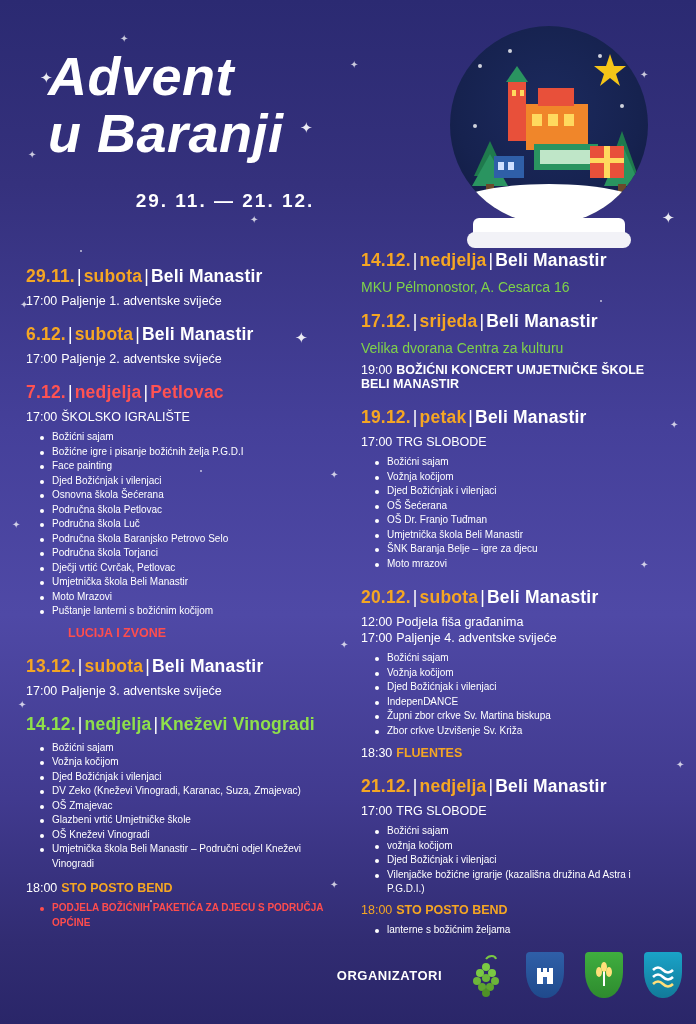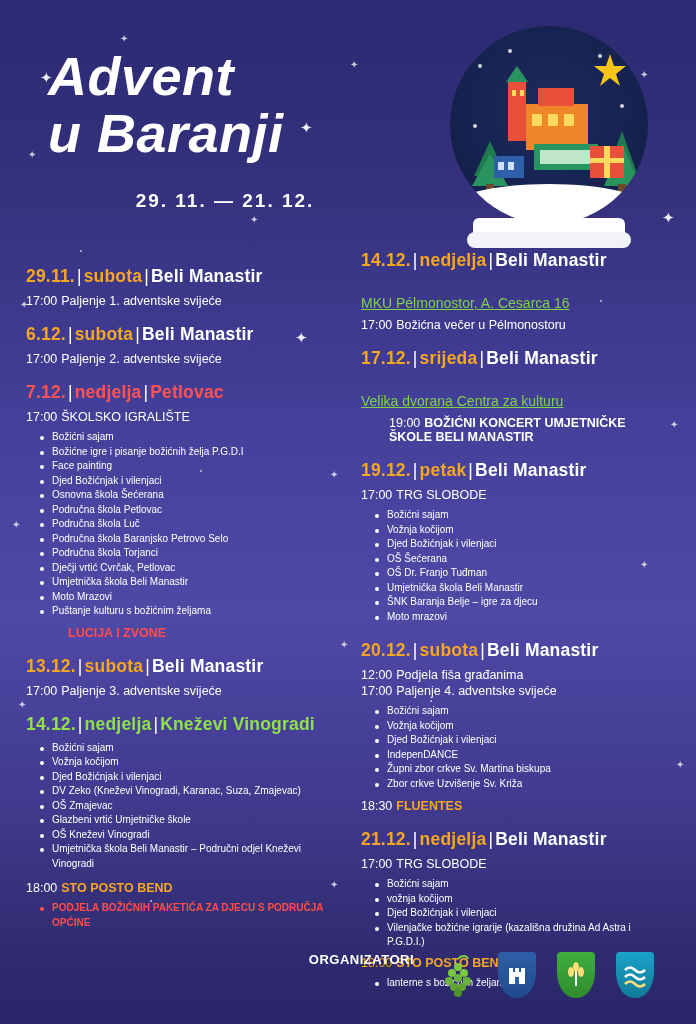--- a/index.html
+++ b/index.html
@@ -103,34 +103,33 @@
     letter-spacing:.2px;
   }
   .day .sep { color:#ffffff; font-weight:400; padding:0 2px; }
   .day .place { color:#ffffff; }
   .day.red { color:#ff5252; }
   .day.red .place { color:#ff5252; }
   .day.green { color:#8fe04a; }
   .day.green .place { color:#8fe04a; }
 
   .venue {
-    margin-top: 24px;
+    margin-top: 8px;
     font-size: 12.5px;
     color:#ffffff;
-    text-decoration:underline;
   }
   .venue.green { color:#7fd24a; font-size:14px; }
 
   .line {
     margin-top: 7px;
     font-size: 12.5px;
     color:#ffffff;
   }
   .line .t { margin-right: 4px; }
-  .line.bold { font-weight:700;margin-left:28px; }
+  .line.bold { font-weight:700; }
   .line.red { color:#ff4d4d; font-weight:700; }
 
   ul.bullets {
     margin: 6px 0 0 0;
     padding-left: 26px;
     list-style: none;
   }
   ul.bullets li {
     position:relative;
     font-size: 10px;
@@ -143,24 +142,24 @@
     left:-12px; top: 6px;
     width:4px;height:4px;border-radius:50%;
     background:#ffffff;
   }
   ul.bullets li.red { color:#ff4d4d; font-weight:700; }
   ul.bullets li.red:before { background:#ff4d4d; }
 
   
   .organizers {
     position:absolute;
-    right: 42px;
+    right: 14px;
     bottom: 26px;
     display:flex;
-    align-items:flex-start;
+    align-items:center;
     gap: 21px;
   }
   .org-label {
     color:#ffffff;
     font-size: 13px;
     font-weight:700;
     letter-spacing: .5px;
     margin-right: 4px;
   }
   .crest { width: 38px; height: 46px; position:relative; }
@@ -284,21 +283,21 @@
         <li>Face painting</li>
         <li>Djed Božićnjak i vilenjaci</li>
         <li>Osnovna škola Šećerana</li>
         <li>Područna škola Petlovac</li>
         <li>Područna škola Luč</li>
         <li>Područna škola Baranjsko Petrovo Selo</li>
         <li>Područna škola Torjanci</li>
         <li>Dječji vrtić Cvrčak, Petlovac</li>
         <li>Umjetnička škola Beli Manastir</li>
         <li>Moto Mrazovi</li>
-        <li>Puštanje kulturu s božićnim željama</li>
+        <li>Puštanje lanterni s božićnim kočijom</li>
       </ul>
       <div class="line red" style="margin-left:42px">LUCIJA I ZVONE</div>
 
       <div class="day">
         <span>13.12.</span><span class="sep">|</span><span>subota</span><span class="sep">|</span><span class="place">Beli Manastir</span>
       </div>
       <div class="line">
         <span class="t">17:00</span><span>Paljenje 3. adventske svijeće</span>
       </div>
 
@@ -323,23 +322,20 @@
 
       </ul>
     </div>
 
     <div class="col right">
 
       <div class="day" style="margin-top:0">
         <span>14.12.</span><span class="sep">|</span><span>nedjelja</span><span class="sep">|</span><span class="place">Beli Manastir</span>
       </div>
       <div class="venue green">MKU Pélmonostor, A. Cesarca 16</div>
-      <div class="line">
-        <span class="t">17:00</span><span>Božićna večer u Pélmonostoru</span>
-      </div>
 
       <div class="day">
         <span>17.12.</span><span class="sep">|</span><span>srijeda</span><span class="sep">|</span><span class="place">Beli Manastir</span>
       </div>
       <div class="venue green">Velika dvorana Centra za kulturu</div>
       <div class="line bold">
         <span class="t" style="font-weight:400">19:00</span><span>BOŽIĆNI KONCERT UMJETNIČKE ŠKOLE BELI MANASTIR</span>
       </div>
 
       <div class="day">

